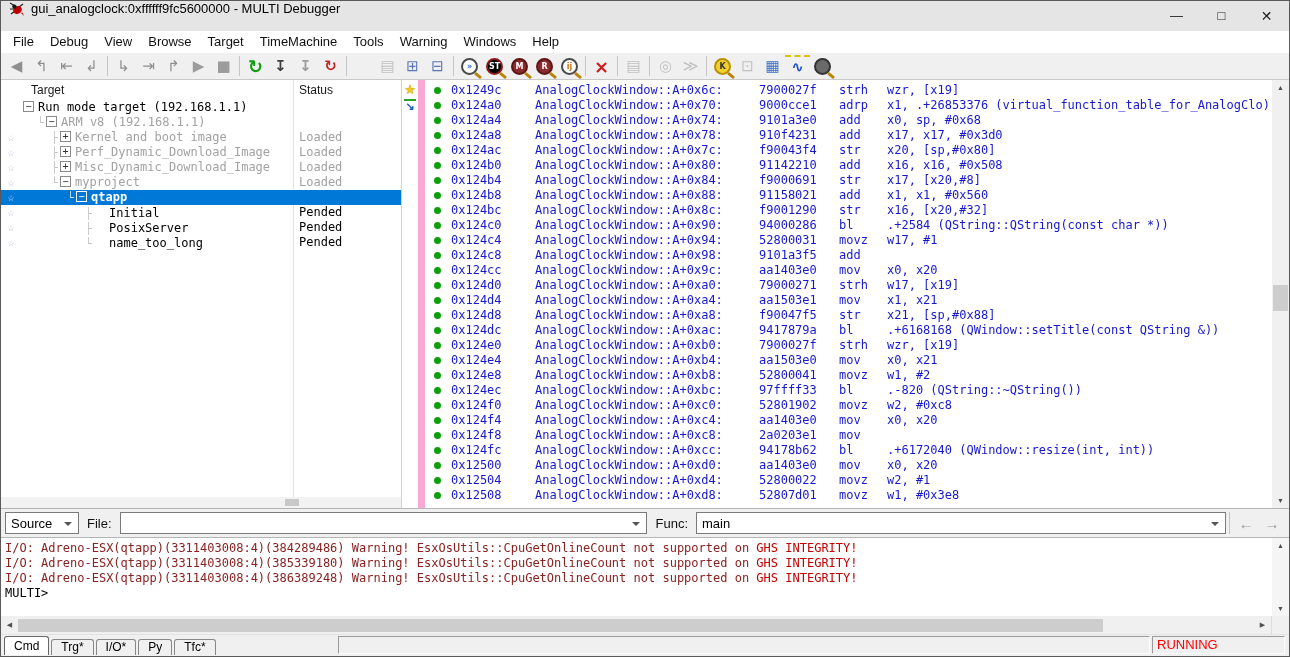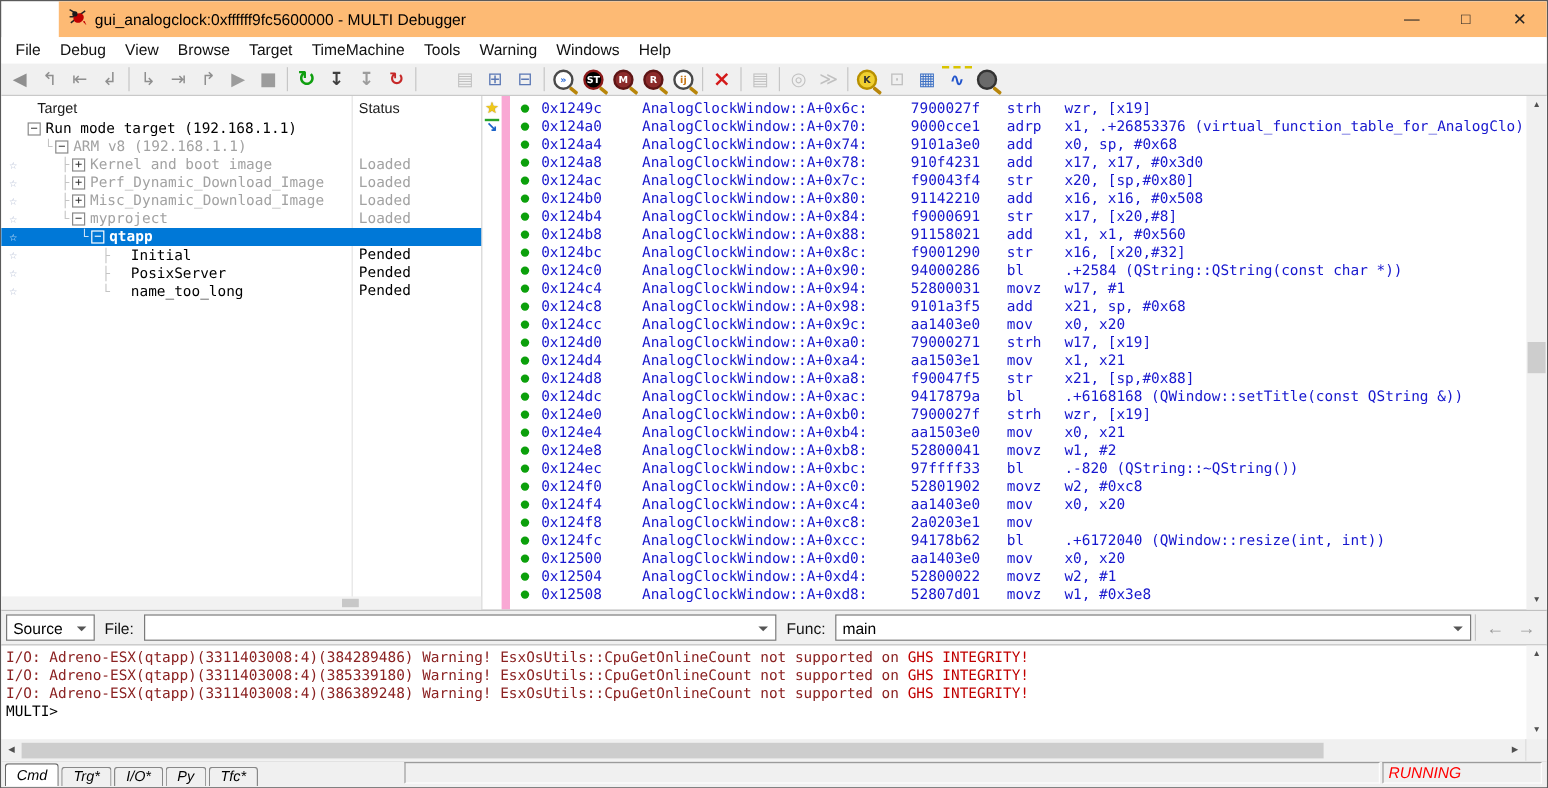--- a/index.html
+++ b/index.html
@@ -3,21 +3,21 @@
 <meta charset="utf-8">
 <style>
   * { box-sizing: border-box; margin: 0; padding: 0; }
   html,body { background:#D8D8D8; }
   .window{
     width:1290px;height:657px;border:1px solid #5A5A5A;background:#fff;
     display:flex;flex-direction:column;font-family:"Liberation Sans",sans-serif;
     position:relative;overflow:hidden;
   }
   
-  .titlebar{height:30px;background:#fdba74;display:flex;align-items:center;flex:none;margin-left:48px;}
+  .titlebar{height:30px;background:#e5e5e5;display:flex;flex:none;}
   .title-icon{margin:0 6px 0 8px;flex:none;}
   .title-text{font-size:13px;color:#000;}
   .title-sp{flex:1;}
   .winbtn{width:45px;height:30px;line-height:30px;text-align:center;font-size:13px;color:#222;}
   .winbtn.close{font-size:14px;}
   
   .menubar{height:22px;background:#fff;display:flex;align-items:center;flex:none;padding-left:4px;}
   .menu-item{font-size:13px;color:#111;padding:0 8px;line-height:22px;}
   
   .toolbar{height:27px;background:#F0F0F0;border-bottom:1px solid #C9C9C9;display:flex;align-items:center;flex:none;padding-left:3px;}
@@ -90,21 +90,21 @@
   .cline .em{color:#C00000;}
   .prompt{font-family:"DejaVu Sans Mono","Liberation Mono",monospace;font-size:12px;height:15px;line-height:15px;color:#000;}
   .cmd-vscroll{position:absolute;right:0;top:0;bottom:0;width:17px;background:#F5F5F5;}
   
   .hscroll{height:18px;flex:none;background:#F0F0F0;display:flex;align-items:center;position:relative;}
   .h-arrow{width:17px;text-align:center;font-size:7px;color:#505050;flex:none;}
   .h-thumb{height:13px;background:#CDCDCD;width:1085px;flex:none;}
   .h-track{flex:1;}
   .h-corner{width:18px;height:18px;flex:none;background:#F0F0F0;border-left:1px solid #DDD;}
   
-  .bottombar{height:22px;flex:none;background:#F0F0F0;display:flex;padding:0 2px 1px 3px;border-top:1px solid #E2E2E2;font-style:italic;}
+  .bottombar{height:22px;flex:none;background:#F0F0F0;display:flex;align-items:flex-end;padding:0 2px 1px 3px;border-top:1px solid #E2E2E2;}
   .tab{border:1px solid #888;border-bottom:none;border-radius:3px 3px 0 0;padding:0 9px;height:16px;line-height:15px;
      background:#F0F0F0;font-size:12px;color:#000;margin-right:2px;flex:none;}
   .tab.active{background:#FFF;height:19px;line-height:18px;border-color:#666;}
   .bb-spacer{width:120px;flex:none;}
   .sb-cell{flex:1;height:18px;margin:0 2px 1px 0;border:1px solid;border-color:#9B9B9B #FDFDFD #FDFDFD #9B9B9B;}
   .sb-cell.running{flex:none;width:133px;font-size:13px;line-height:16px;color:#FF0000;padding-left:4px;}
 </style>
 </head>
 <body>
 
@@ -365,21 +365,20 @@
             <span class="d-mn">movz</span>
             <span class="d-args">w17, #1</span>
           </div>
 
           <div class="drow">
             <span class="d-dot"></span>
             <span class="d-addr">0x124c8</span>
             <span class="d-sym">AnalogClockWindow::A+0x98:</span>
             <span class="d-op">9101a3f5</span>
             <span class="d-mn">add</span>
-            <span class="d-args">x21, sp, #0x68</span>
           </div>
 
           <div class="drow">
             <span class="d-dot"></span>
             <span class="d-addr">0x124cc</span>
             <span class="d-sym">AnalogClockWindow::A+0x9c:</span>
             <span class="d-op">aa1403e0</span>
             <span class="d-mn">mov</span>
             <span class="d-args">x0, x20</span>
           </div>

